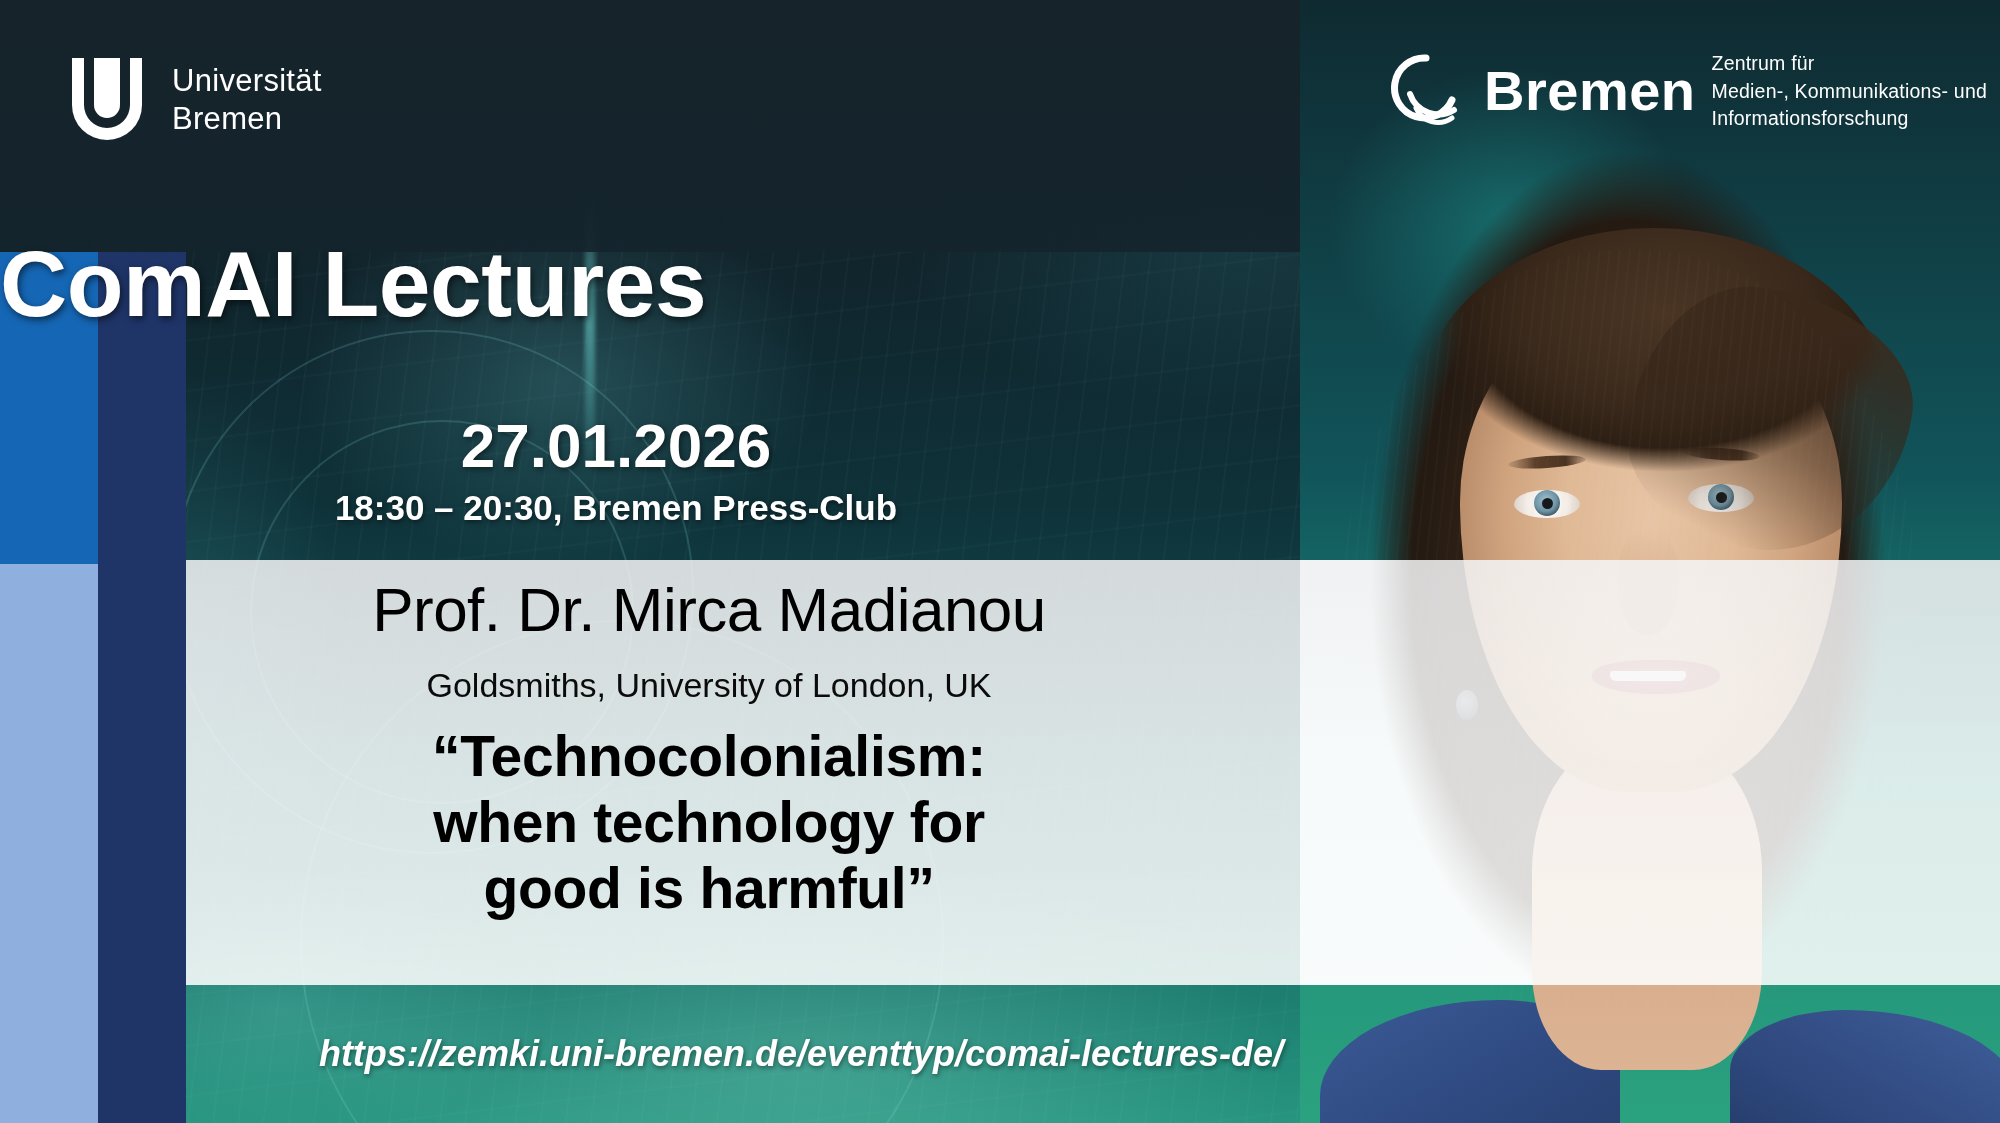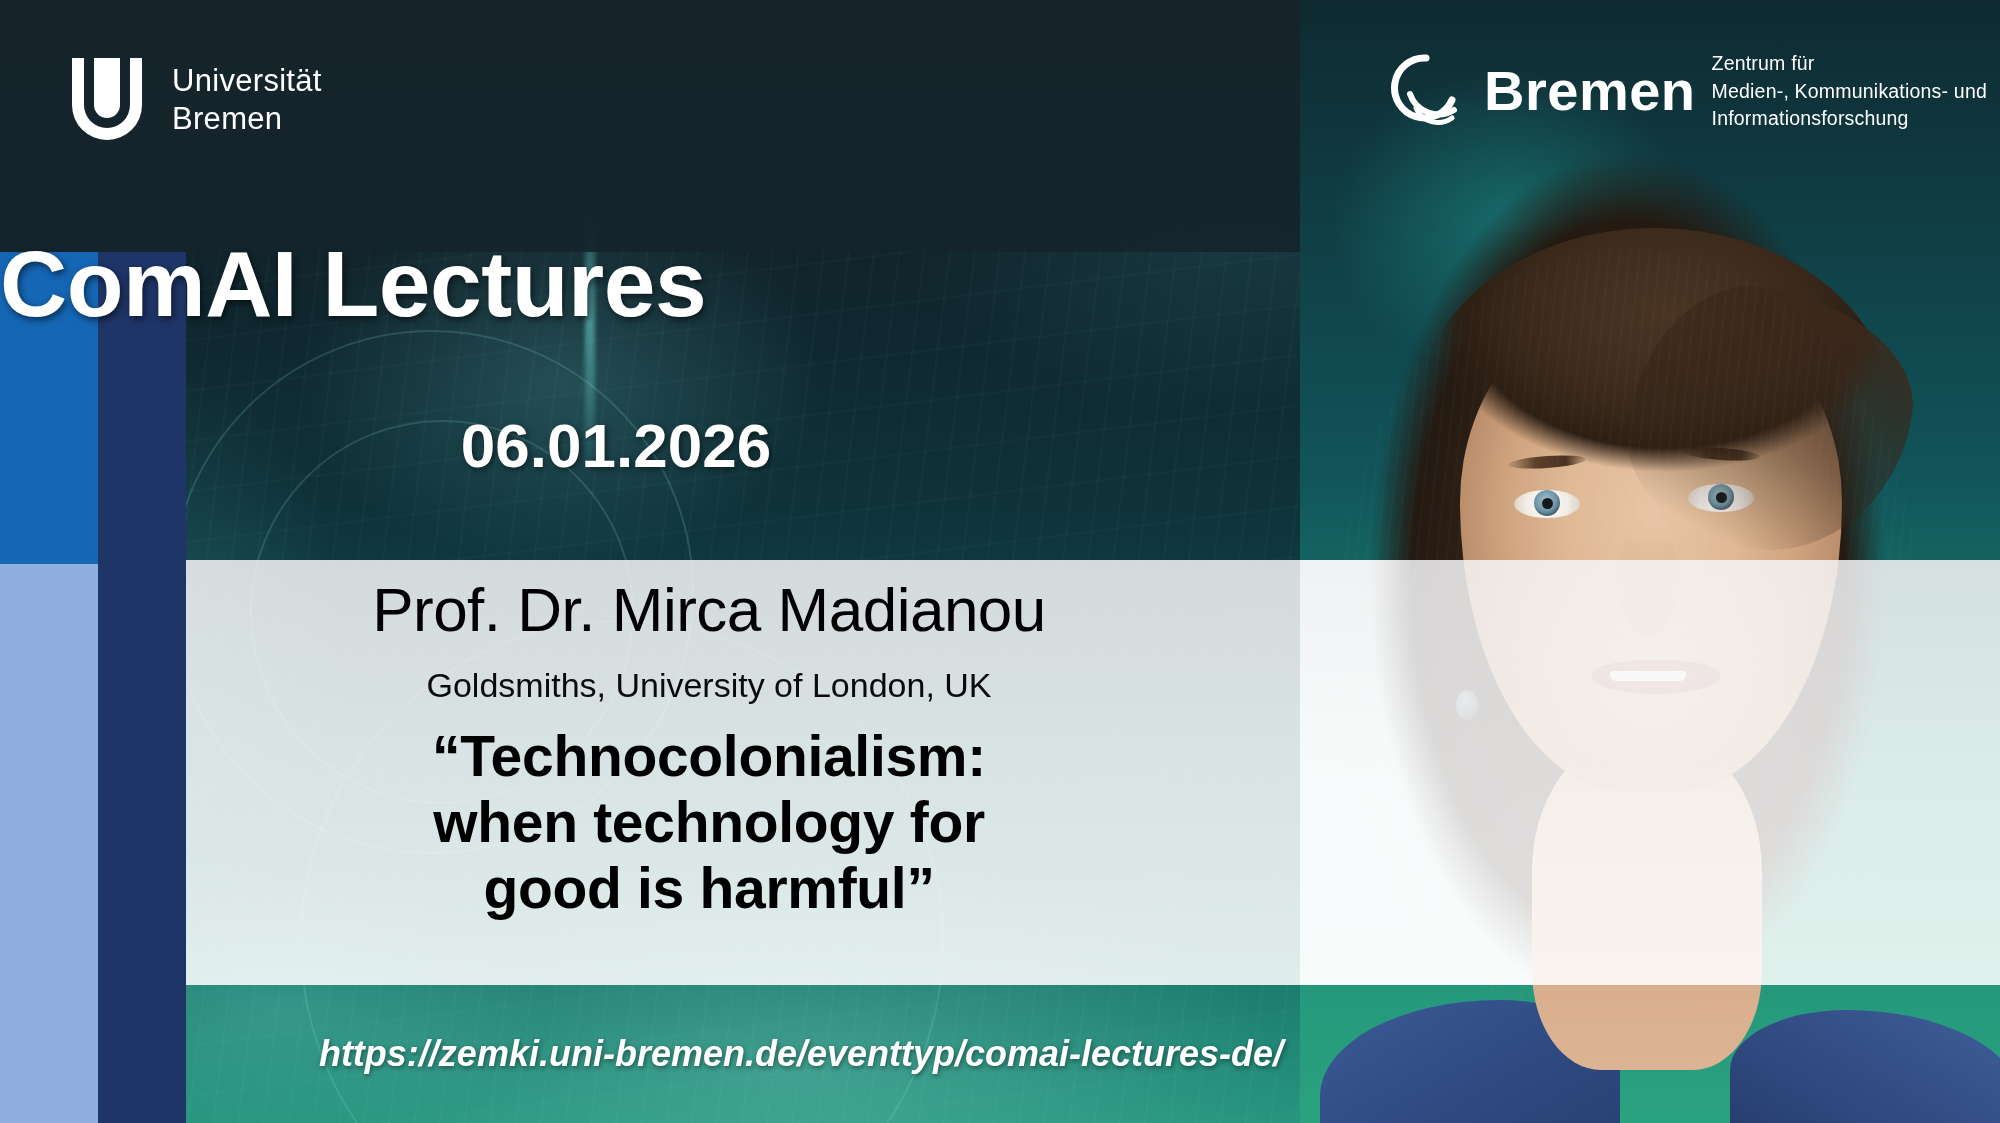--- a/index.html
+++ b/index.html
@@ -544,21 +544,22 @@
     </span>
     <span class="zemki-word">Bremen</span>
     <span class="zemki-sub">
       <span>Zentrum für</span><br>
       <span>Medien-, Kommunikations- und</span><br>
       <span>Informationsforschung</span>
     </span>
   </div>
 
   <div class="title-main">ComAI Lectures</div>
-  <div class="date">06.01.2026</div>
+  <div class="date">27.01.2026</div>
+  <div class="time">18:30 – 20:30, Bremen Press-Club</div>
 
   <div class="speaker">Prof. Dr. Mirca Madianou</div>
   <div class="affil">Goldsmiths, University of London, UK</div>
 
   <div class="talk-title">
     <span>“Technocolonialism:</span><br>
     <span>when technology for</span><br>
     <span>good is harmful”</span>
   </div>
 

